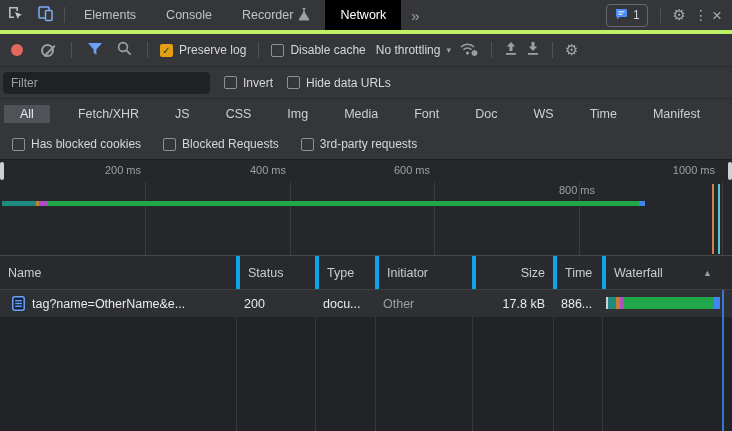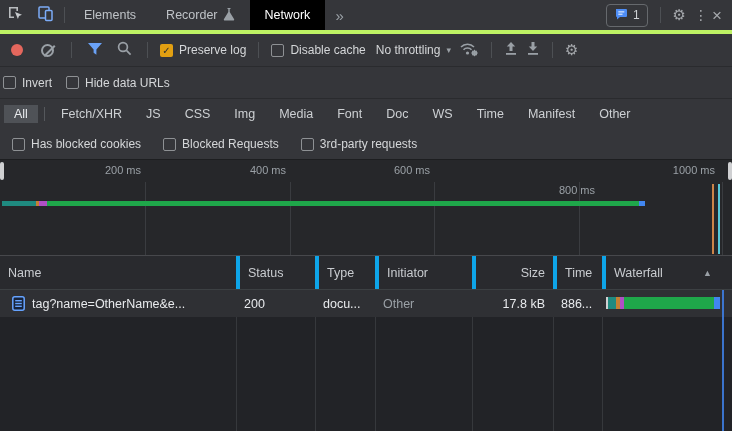--- a/index.html
+++ b/index.html
@@ -32,21 +32,21 @@
   .throttle { display:flex; align-items:center; gap:6px; cursor:pointer; margin-left:2px; }
   .caret { font-size:9px; color:#9aa0a6; }
 
   
   .filterrow { height:32px; background:#35363a; display:flex; align-items:center; padding:0 3px; gap:14px; flex:none; border-bottom:1px solid #2a2b2e; }
   .filter-input { width:207px; height:22px; background:#202124; border:1px solid #202124; border-radius:4px; color:#e8eaed; font-size:12px; padding:0 7px; outline:none; }
   .filter-input::placeholder { color:#9aa0a6; }
 
   
   .chipsrow { height:30px; background:#35363a; display:flex; align-items:center; padding:0 4px; gap:4px; flex:none; font-size:12.5px; color:#cdd0d3; }
-  .chip { padding:2px 10px; border-radius:0; cursor:pointer; white-space:nowrap; }
+  .chip { padding:2px 16px; border-radius:0; cursor:pointer; white-space:nowrap; }
   .chip.active { background:#4f5257; color:#e8eaed; }
   .chipdiv { width:1px; height:14px; background:#55585c; margin:0 2px; }
 
   
   .morefilters { height:31px; background:#35363a; display:flex; align-items:center; padding:0 12px; gap:22px; flex:none; border-bottom:1px solid #1d1e20; }
 
   
   .overview { position:relative; height:96px; background:#26272a; flex:none; border-bottom:1px solid #47484c; overflow:hidden; }
   .ov-grip { position:absolute; top:2px; width:4px; height:18px; background:#cfd0d2; border-radius:2px; cursor:ew-resize; }
   .gridline { position:absolute; top:22px; bottom:0; width:1px; background:#3a3c40; }
@@ -94,20 +94,23 @@
           <rect x="8.5" y="5.5" width="6.5" height="10" rx="1" fill="#35363a" stroke="#7cacf8" stroke-width="1.5"></rect>
         </svg>
       </span>
     </span>
     <span class="vdiv"></span>
 
     <div class="tab">
       <span>Elements</span>
     </div>
     <div class="tab">
+      <span>Console</span>
+    </div>
+    <div class="tab">
       <span>Recorder</span>
       <span>
         <svg width="12" height="14" viewBox="0 0 12 14">
           <path d="M4.5 1 h3 v1 l-.8 0 v3 L11 12 a1 1 0 0 1 -.9 1.6 H1.9 A1 1 0 0 1 1 12 L5.3 5 v-3 l-.8 0 Z" fill="#9aa0a6"></path>
         </svg>
       </span>
     </div>
     <div class="tab selected">
       <span>Network</span>
     </div>
@@ -187,20 +190,21 @@
       <svg width="14" height="15" viewBox="0 0 14 15">
         <path d="M7 10 L2.8 5.4 h2.7 V1 h3 v4.4 h2.7 Z" fill="#9aa0a6"></path>
         <rect x="2" y="12" width="10" height="1.8" fill="#9aa0a6"></rect>
       </svg>
     </span>
     <span class="vdiv"></span>
     <span class="glyphbtn gear">⚙</span>
   </div>
 
   <div class="filterrow">
+    <input class="filter-input" type="text" placeholder="Filter" style="">
     <label class="checkline">
       <span class="cb"></span>
       <span>Invert</span>
     </label>
     <label class="checkline">
       <span class="cb"></span>
       <span>Hide data URLs</span>
     </label>
   </div>
 

